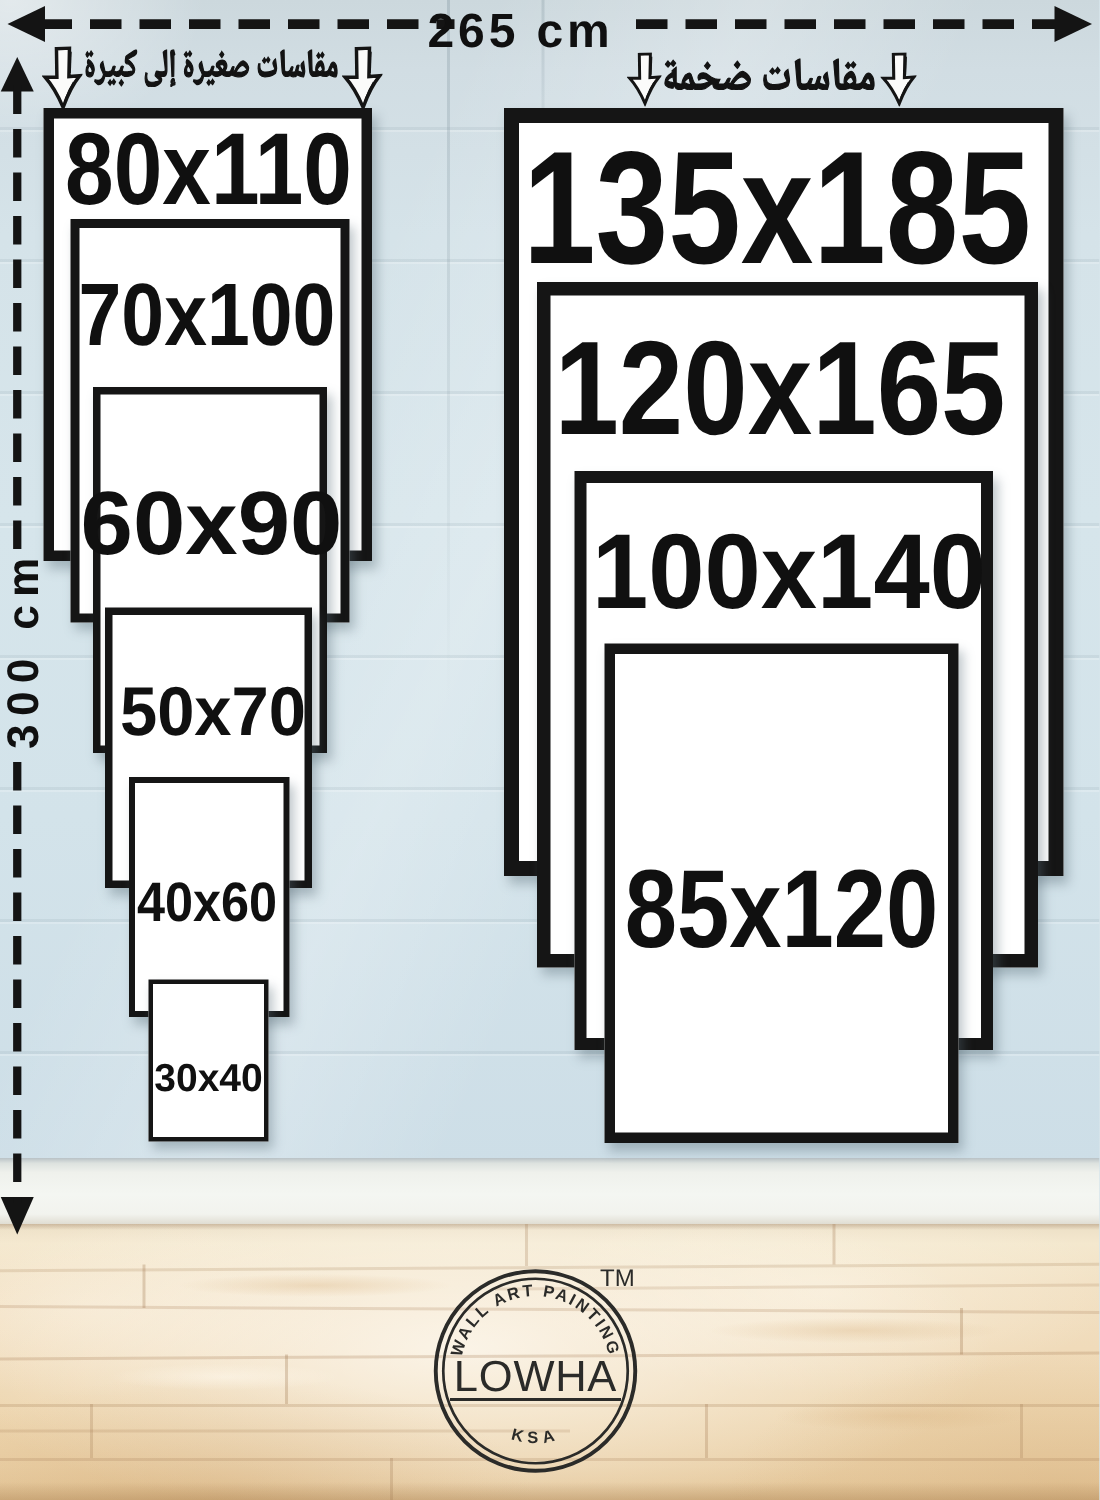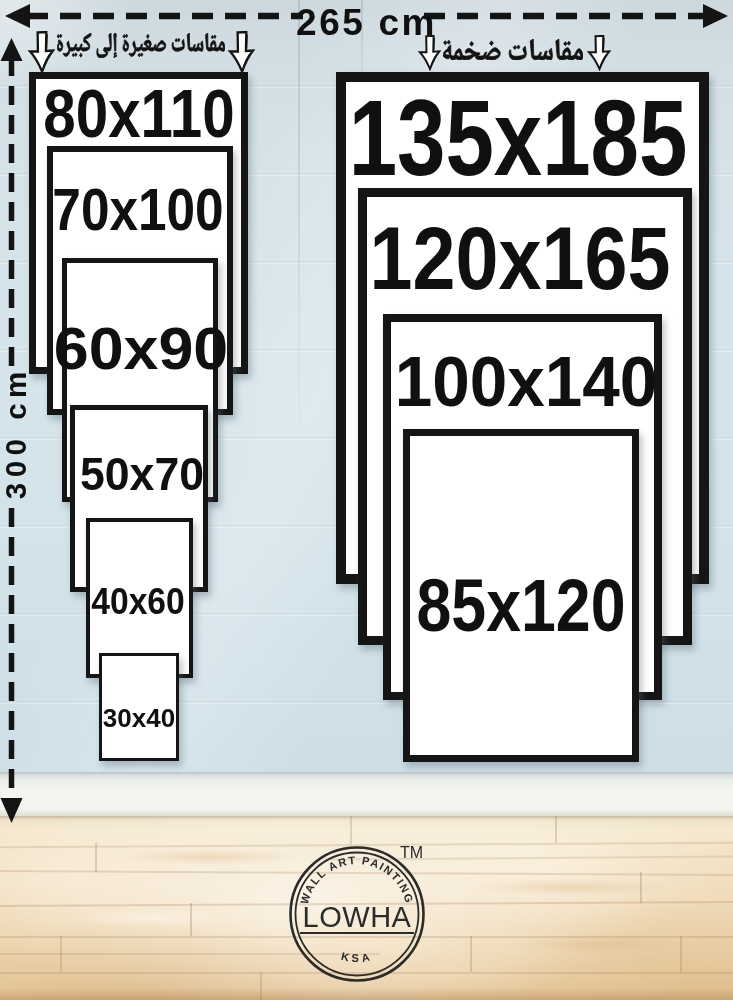--- a/index.html
+++ b/index.html
@@ -78,21 +78,21 @@
 
 <svg class="abs" style="left:0;top:0;" width="733" height="34" viewBox="0 0 733 34">
   <g fill="#141414">
     <path d="M5,16 L30,4 L30,28 Z"></path>
     <path d="M728,16 L703,4 L703,28 Z"></path>
   </g>
   <line x1="27" y1="16" x2="303" y2="16" stroke="#141414" stroke-width="6.5" stroke-dasharray="21 12"></line>
   <line x1="424" y1="16" x2="706" y2="16" stroke="#141414" stroke-width="6.5" stroke-dasharray="21 12"></line>
 </svg>
 
-<div class="lbl" style="left:296px;top:3.5px;width:120px;font-size:37px;letter-spacing:2.6px;">265 cm</div>
+<div class="lbl" style="left:285px;top:3.5px;width:120px;font-size:32px;letter-spacing:2.6px;">265 cm</div>
 
 <svg class="abs" style="left:0;top:36px;" width="34" height="790" viewBox="0 0 34 790">
   <g fill="#141414">
     <path d="M11.5,2 L0.5,25 L22.5,25 Z"></path>
     <path d="M11.5,787 L0.5,762 L22.5,762 Z"></path>
   </g>
   <line x1="11.5" y1="21" x2="11.5" y2="330" stroke="#141414" stroke-width="5.5" stroke-dasharray="19 10"></line>
   <line x1="11.5" y1="472" x2="11.5" y2="766" stroke="#141414" stroke-width="5.5" stroke-dasharray="19 10"></line>
 </svg>
 

